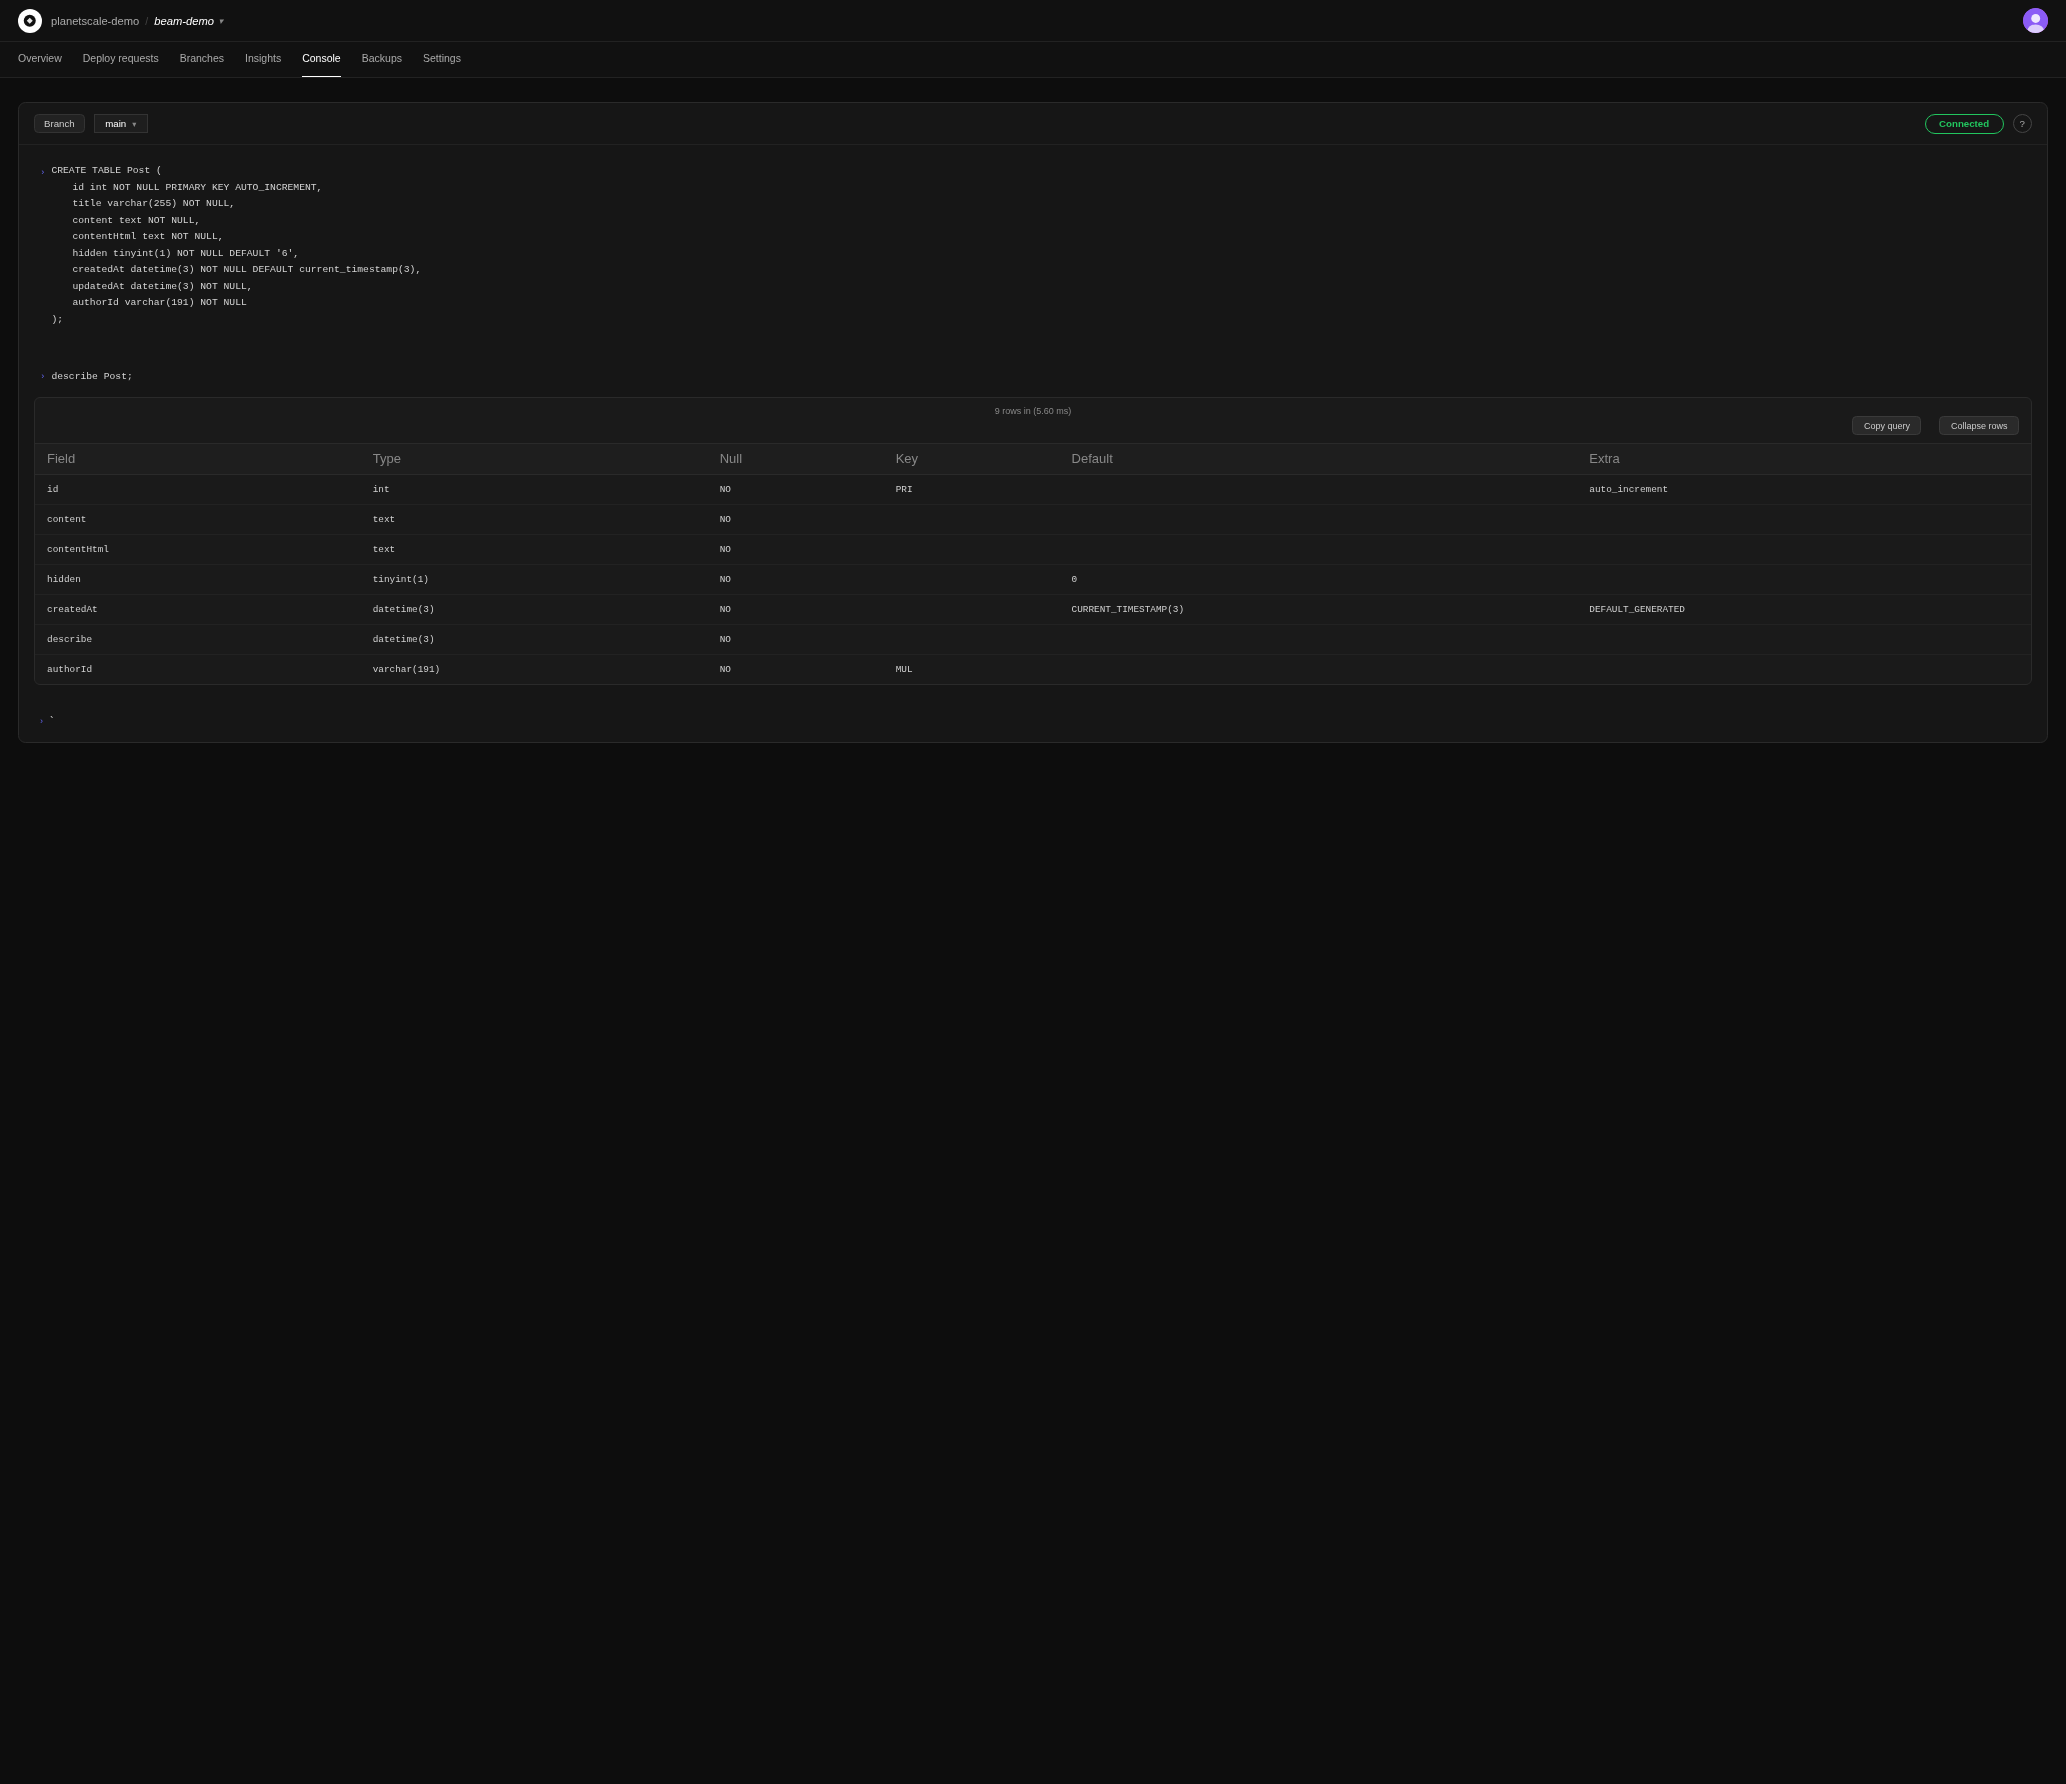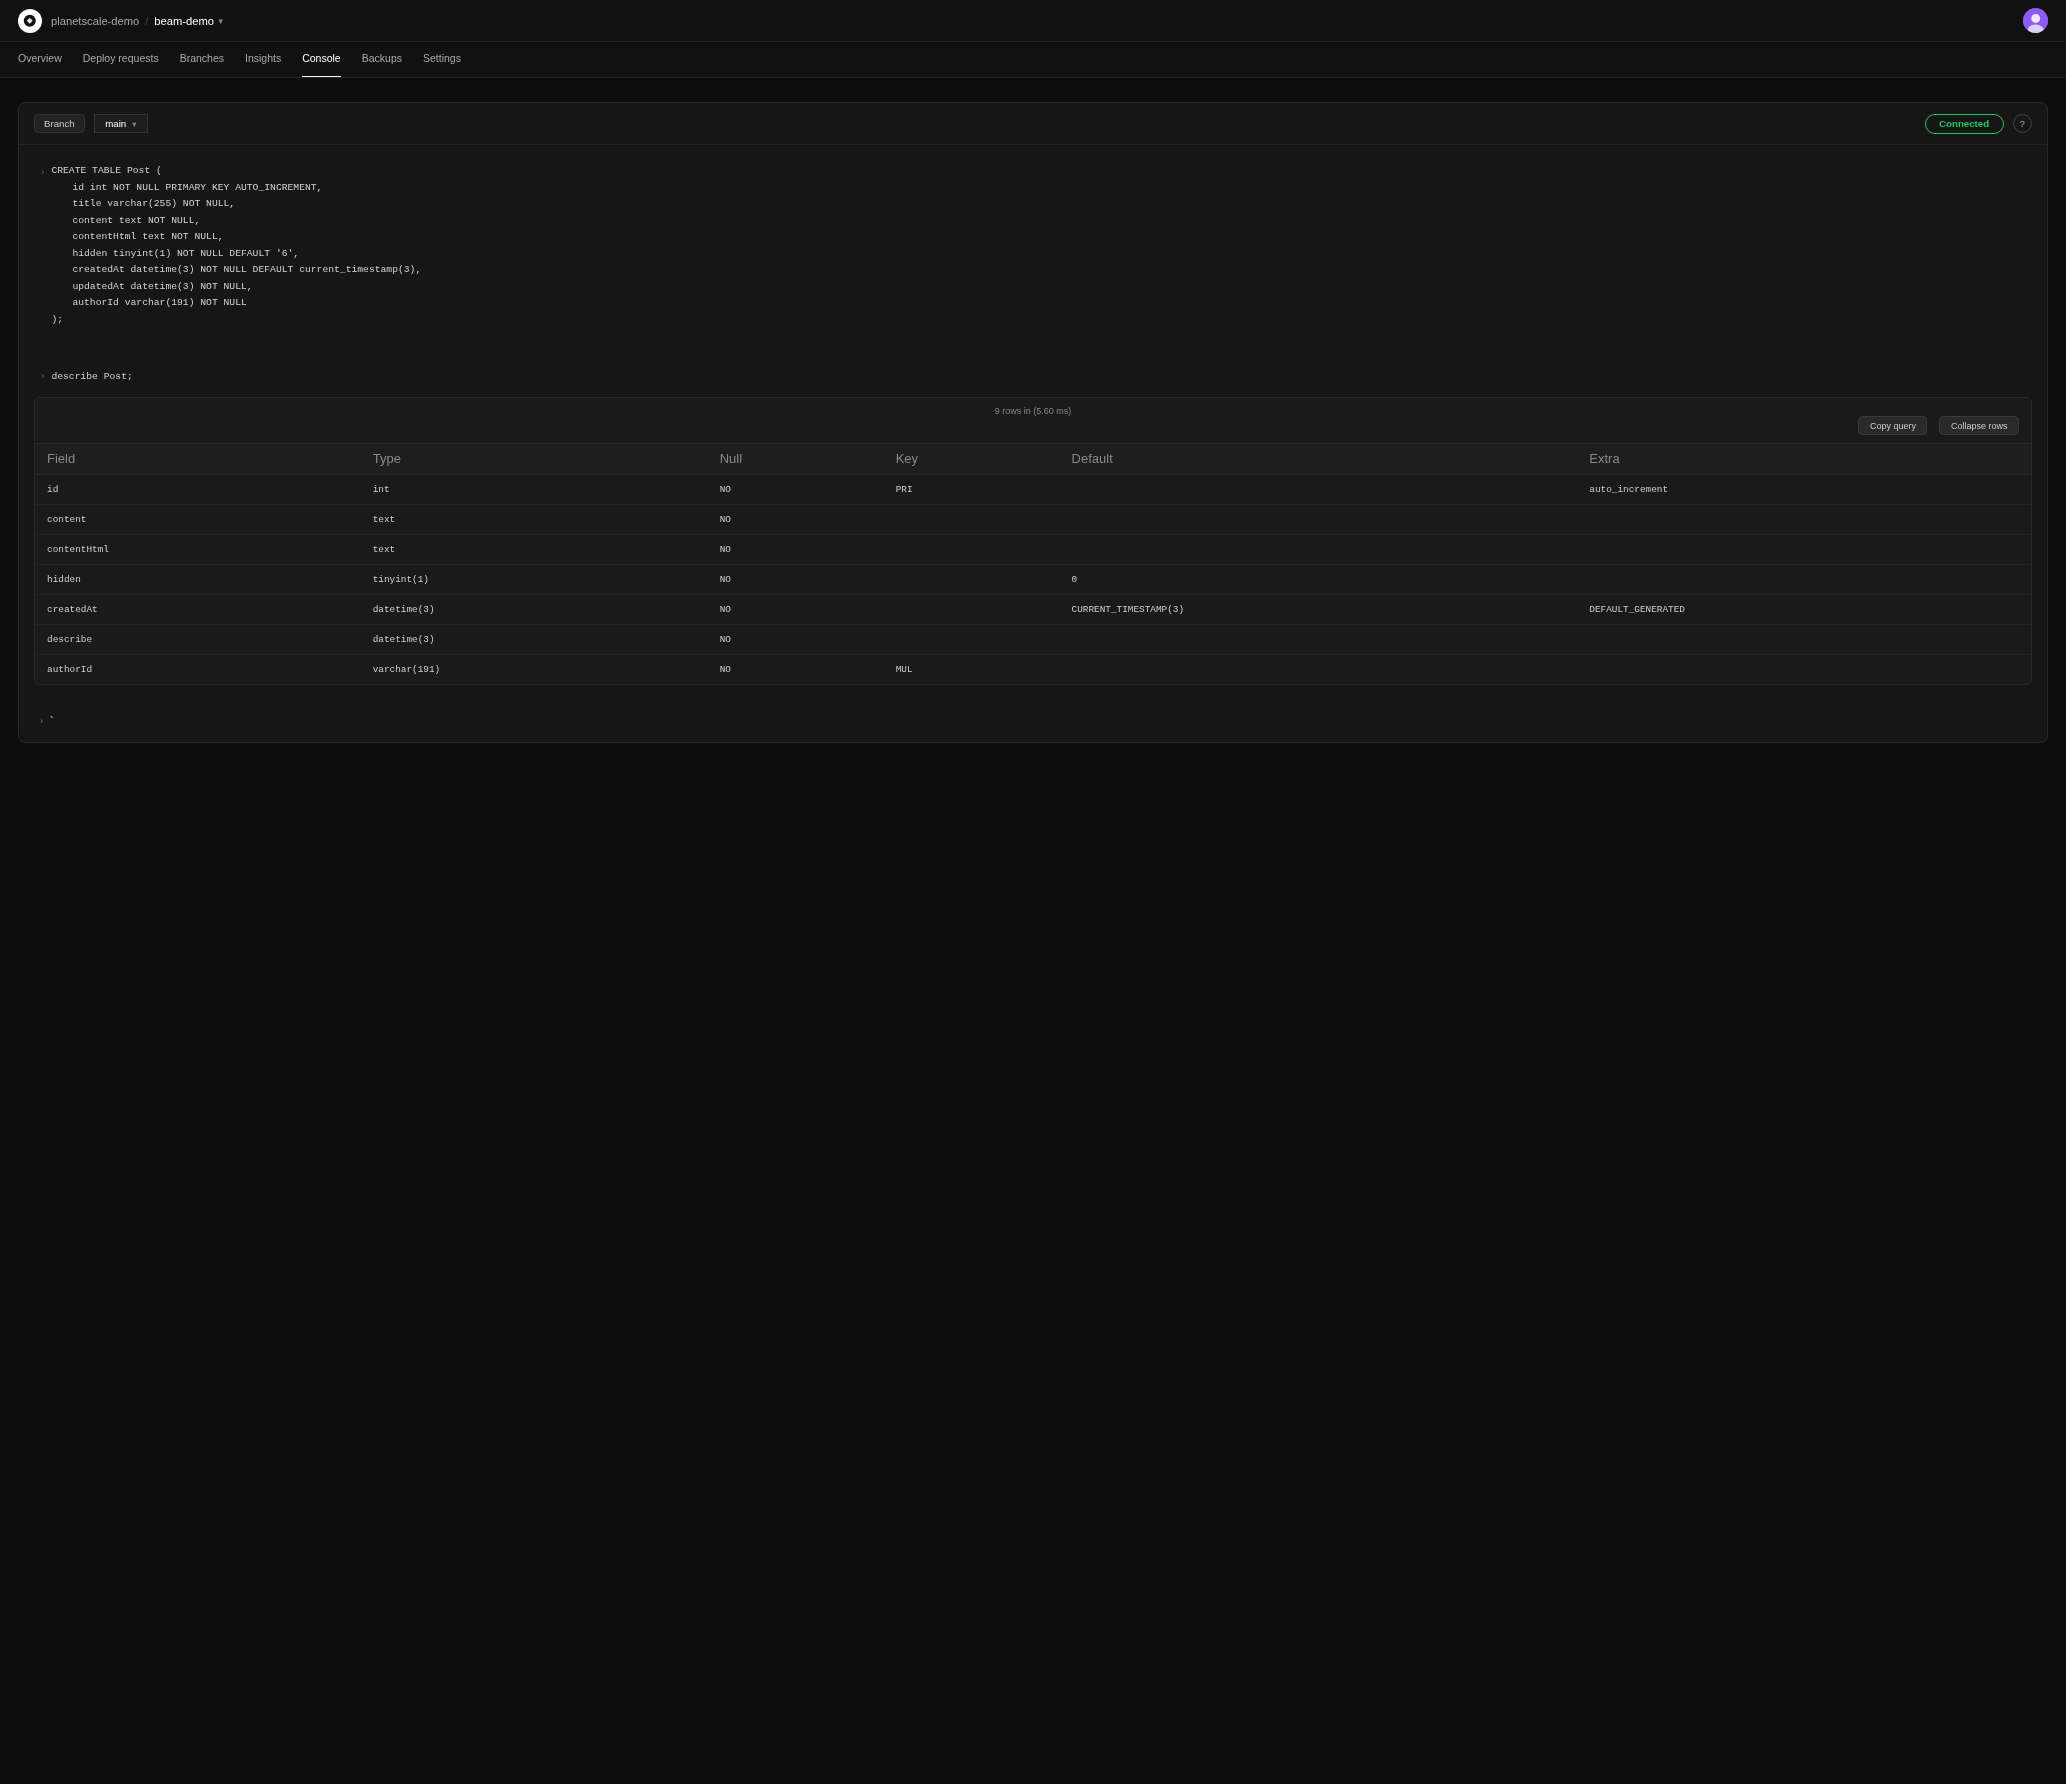--- a/index.html
+++ b/index.html
@@ -42,20 +42,21 @@
       margin: 0 6px;
       color: #444;
     }
     .topbar-repo {
       display: flex;
       align-items: center;
       gap: 4.5px;
       font-size: 11.2px;
       color: #fff;
       font-weight: 500;
+      font-style: italic;
     }
     .topbar-chevron {
       color: #888;
       font-size: 9px;
     }
     .topbar-avatar {
       margin-left: auto;
       width: 25.4px;
       height: 25.4px;
       border-radius: 50%;
@@ -198,21 +199,21 @@
       border-bottom: 0.7px solid #2a2a2a;
       flex-direction: column;
     }
     .results-meta {
       font-size: 9px;
       color: #888;
     }
     .results-actions {
       margin-left: auto;
       display: flex;
-      gap: 12px;
+      gap: 18px;
     }
     .results-btn {
       background: #2a2a2a;
       border: 0.7px solid #3a3a3a;
       border-radius: 4.5px;
       padding: 3.7px 10.5px;
       font-size: 9px;
       color: #ccc;
       cursor: pointer;
     }

